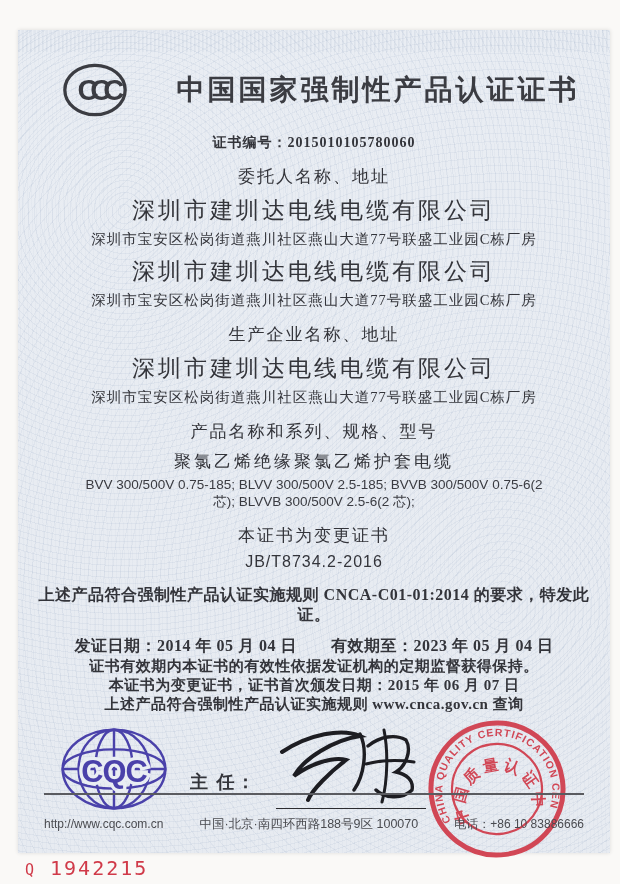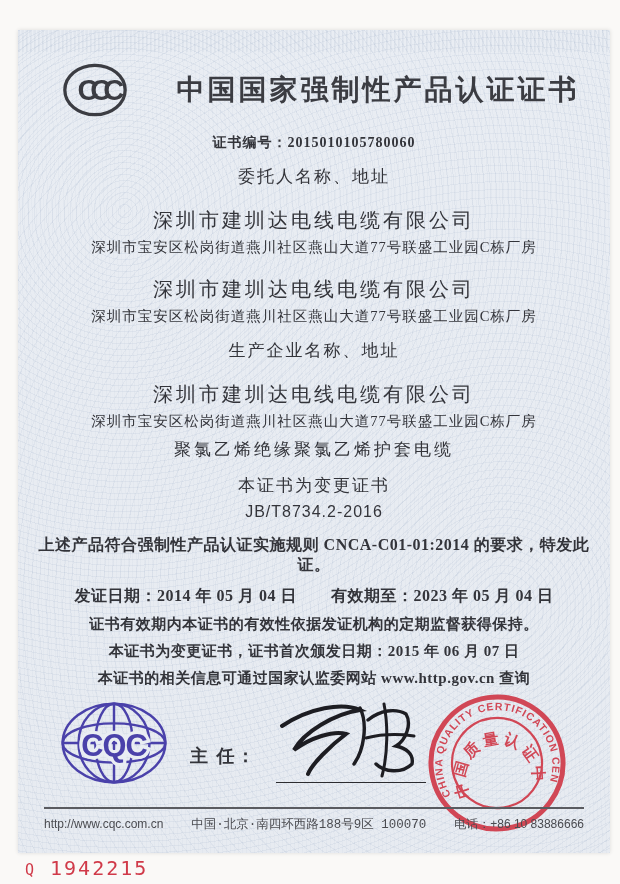--- a/index.html
+++ b/index.html
@@ -30,45 +30,45 @@
   }
   .header { display:flex; align-items:center; justify-content:center; padding-top:28px; gap:36px; }
   .ccc-logo { width:92px; height:64px; flex:0 0 auto; }
   .title {
     font-family:"Liberation Sans","DejaVu Sans",sans-serif;
     font-size:28px; font-weight:700; letter-spacing:3px; color:#3b3c42;
     white-space:nowrap;
   }
   .certno { margin-top:12px; font-size:14px; font-weight:700; letter-spacing:1px; }
   .sec-h  { margin-top:13px; font-size:17px; font-weight:400; letter-spacing:2px; }
-  .name   { margin-top:19px; font-size:20px; letter-spacing:3px; }
+  .name   { margin-top:7px; font-size:23px; letter-spacing:3px; }
   .addr   { margin-top:4px; font-size:14.5px; letter-spacing:1px; }
   .prod-name { margin-top:7px; font-size:17px; letter-spacing:3px; }
   .specs  { margin-top:4px; font-size:13.5px; line-height:1.25;
             font-family:"Liberation Sans","DejaVu Sans",sans-serif; color:#3a3b41;
             padding:0 56px; }
   .std-v  { margin-top:6px; font-size:16px; font-family:"Liberation Sans","DejaVu Sans",sans-serif; letter-spacing:1px; }
   .statement { margin-top:14px; font-size:16px; font-weight:700; line-height:1.25; padding:0 16px; letter-spacing:.5px; }
   .dates  { margin-top:11px; font-size:16px; font-weight:700; letter-spacing:.5px; }
   .dates .gap { display:inline-block; width:34px; }
-  .note   { margin-top:8px; font-size:15px; font-weight:700; letter-spacing:.5px; }
+  .note   { margin-top:0; font-size:15px; font-weight:700; letter-spacing:.5px; }
   .sign-area { position:relative; height:132px; margin-top:4px; }
   .cqc-logo { position:absolute; left:40px; top:6px; width:112px; height:90px; }
   .director { position:absolute; left:172px; top:52px; font-size:18px; font-weight:700; letter-spacing:2px; }
   .sig-line { position:absolute; left:258px; top:90px; width:150px; border-bottom:1.5px solid #2c2c30; }
   .signature { position:absolute; left:246px; top:-12px; width:170px; height:105px; }
   .seal { position:absolute; left:408px; top:0px; width:142px; height:142px; transform:rotate(-8deg); opacity:.92; }
   .footer {
     position:absolute; left:26px; right:26px; bottom:20px;
-    border-top:2px solid #5a5b60; padding-top:7px;
+    border-top:2px solid #5a5b60; padding-top:21px;
     display:flex; justify-content:space-between; align-items:baseline;
     font-size:12px; color:#4a4b50;
     font-family:"Liberation Sans","DejaVu Sans",sans-serif;
   }
-  .footer .mid { font-family:Liberation Mono, monospace; font-size:12.5px; }
+  .footer .mid { font-family:Liberation Sans, sans-serif; font-size:12.5px; }
   .serial {
     position:absolute; left:25px; top:856px;
     color:#d03a49; font-family:"DejaVu Sans Mono","Liberation Mono",monospace;
     font-size:20px; letter-spacing:2px; display:flex; align-items:baseline; gap:16px;
   }
   .serial .q { font-size:15px; letter-spacing:0; }
 </style>
 </head>
 <body>
 
@@ -88,34 +88,36 @@
   <div class="name">深圳市建圳达电线电缆有限公司</div>
   <div class="addr">深圳市宝安区松岗街道燕川社区燕山大道77号联盛工业园C栋厂房</div>
 
   <div class="name">深圳市建圳达电线电缆有限公司</div>
   <div class="addr">深圳市宝安区松岗街道燕川社区燕山大道77号联盛工业园C栋厂房</div>
 
   <div class="sec-h">生产企业名称、地址</div>
   <div class="name">深圳市建圳达电线电缆有限公司</div>
   <div class="addr">深圳市宝安区松岗街道燕川社区燕山大道77号联盛工业园C栋厂房</div>
 
+  <div class="sec-h">产品名称和系列、规格、型号</div>
   <div class="prod-name">聚氯乙烯绝缘聚氯乙烯护套电缆</div>
+  <div class="specs">BVV 300/500V 0.75-185; BLVV 300/500V 2.5-185; BVVB 300/500V 0.75-6(2 芯); BLVVB 300/500V 2.5-6(2 芯);</div>
 
   <div class="sec-h">本证书为变更证书</div>
   <div class="std-v">JB/T8734.2-2016</div>
 
   <div class="statement">上述产品符合强制性产品认证实施规则 CNCA-C01-01:2014 的要求，特发此证。</div>
 
   <div class="dates">
     <span>发证日期：2014 年 05 月 04 日</span><span class="gap"></span><span>有效期至：2023 年 05 月 04 日</span>
   </div>
 
   <div class="note">证书有效期内本证书的有效性依据发证机构的定期监督获得保持。</div>
   <div class="note">本证书为变更证书，证书首次颁发日期：2015 年 06 月 07 日</div>
-  <div class="note">本证书的相关信息可通过国家认监委网站 www.http.gov.cn 查询</div>
+  <div class="note">上述产品符合强制性产品认证实施规则 www.cnca.gov.cn 查询</div>
 
   <div class="sign-area">
     <svg class="cqc-logo" viewBox="0 0 120 96">
       <g fill="none" stroke="#4a41aa" stroke-width="2.6">
         <ellipse cx="60" cy="48" rx="55" ry="42"></ellipse>
         <ellipse cx="60" cy="48" rx="55" ry="21"></ellipse>
         <line x1="5" y1="48" x2="115" y2="48"></line>
         <ellipse cx="60" cy="48" rx="20" ry="42"></ellipse>
         <ellipse cx="60" cy="48" rx="38" ry="42"></ellipse>
         <line x1="60" y1="6" x2="60" y2="90"></line>

